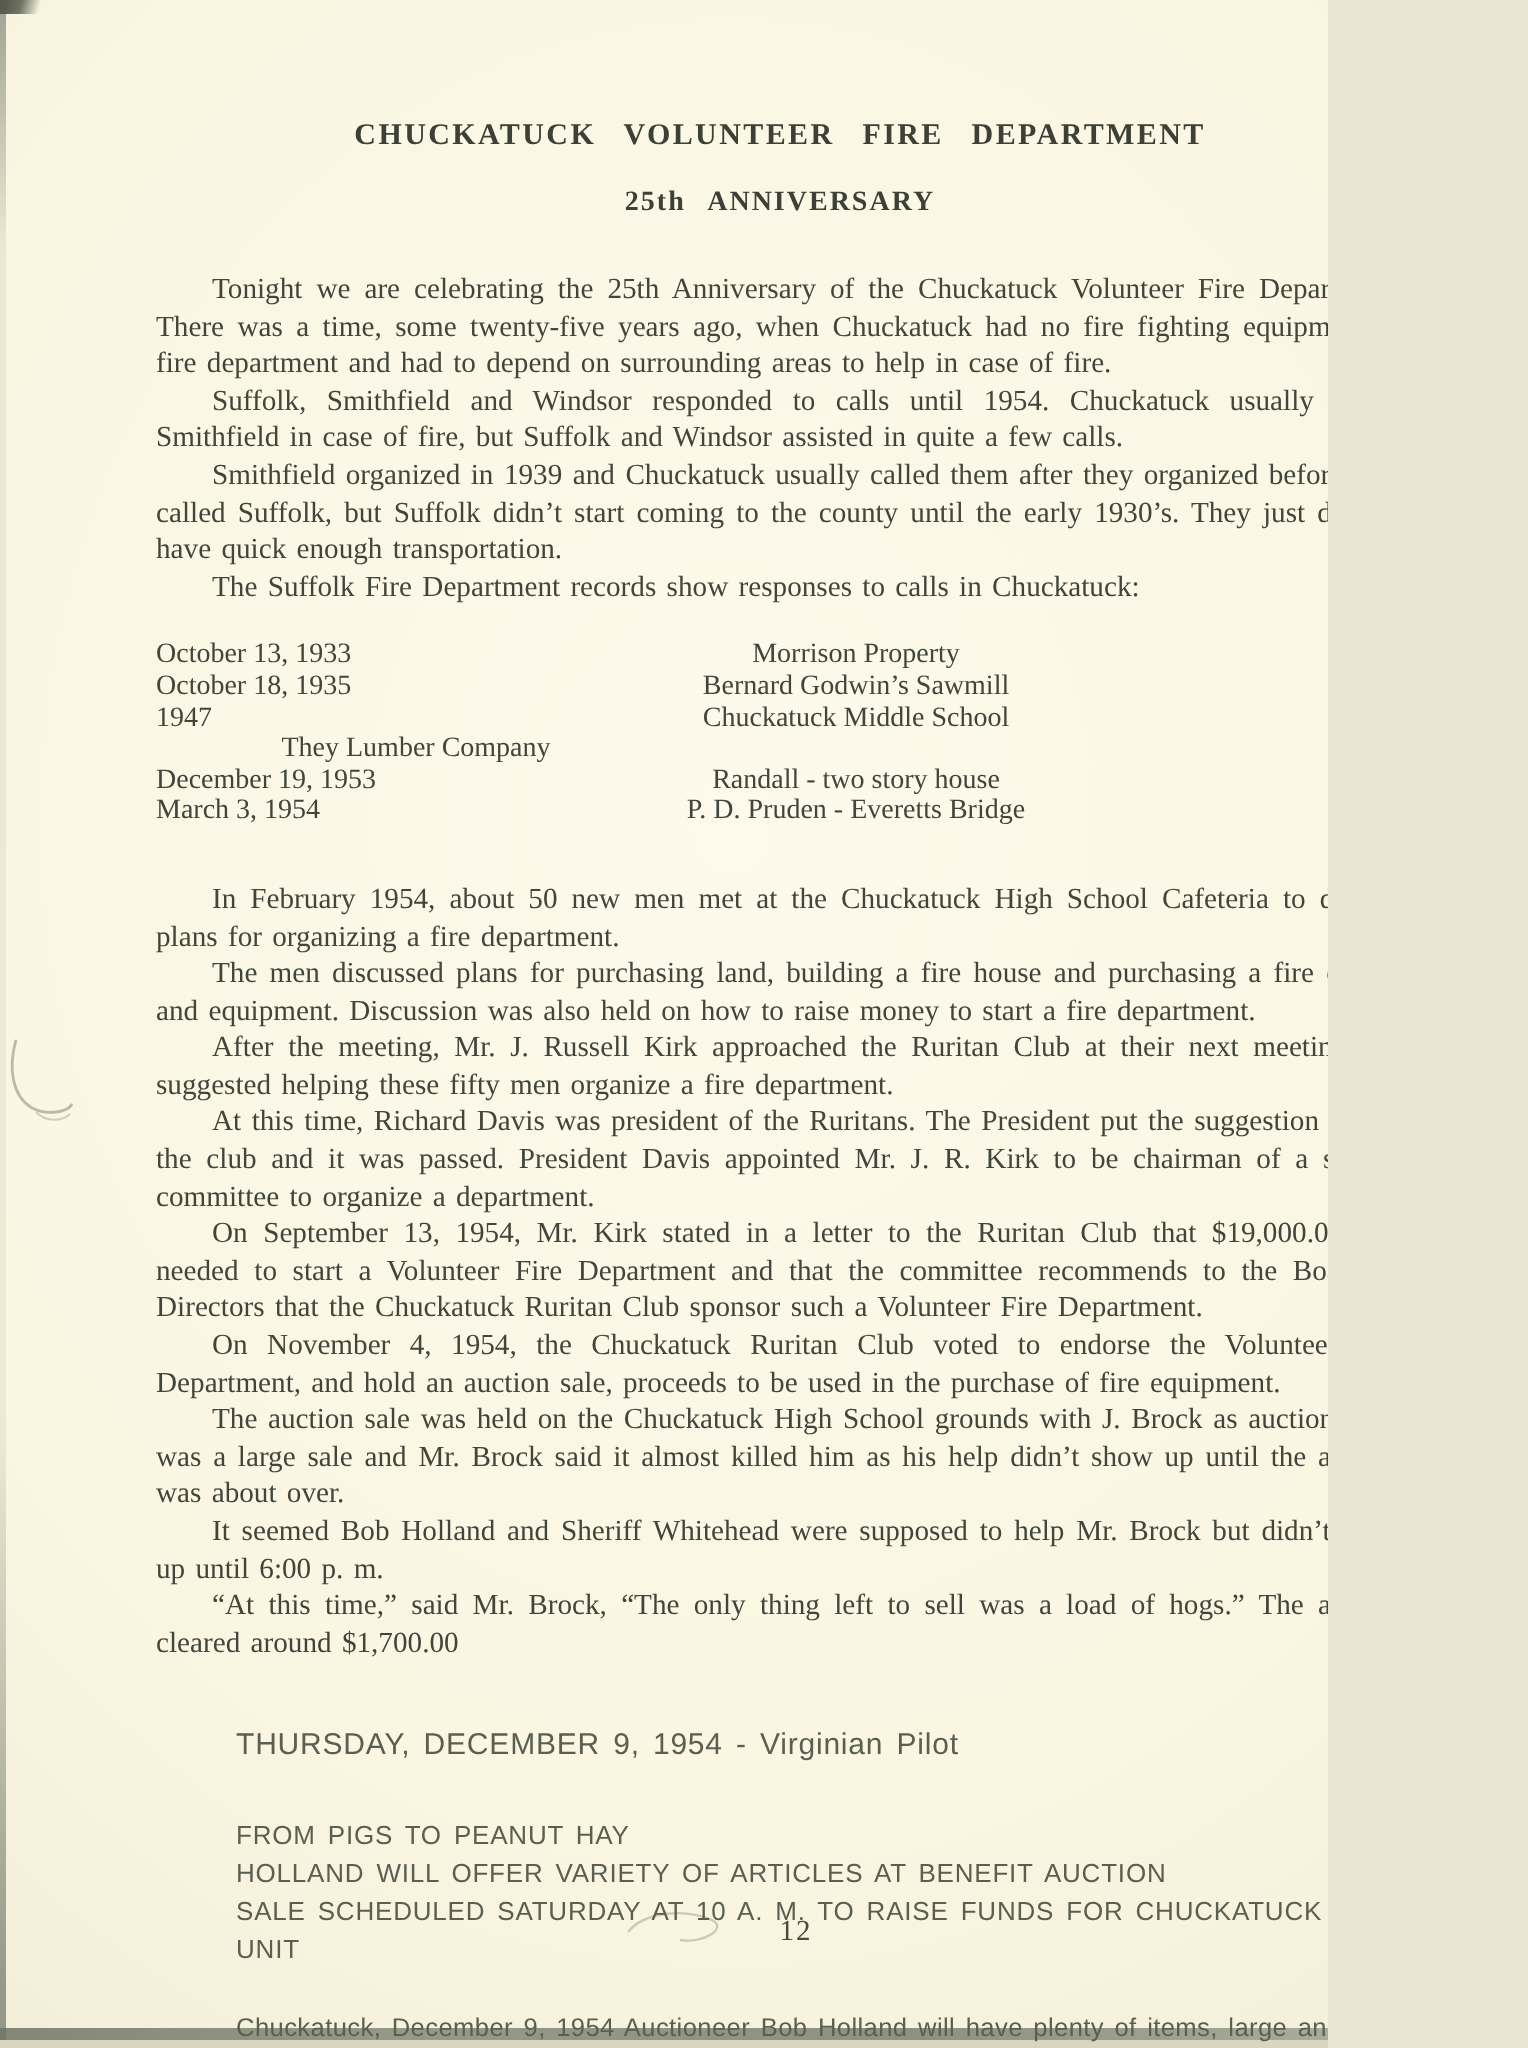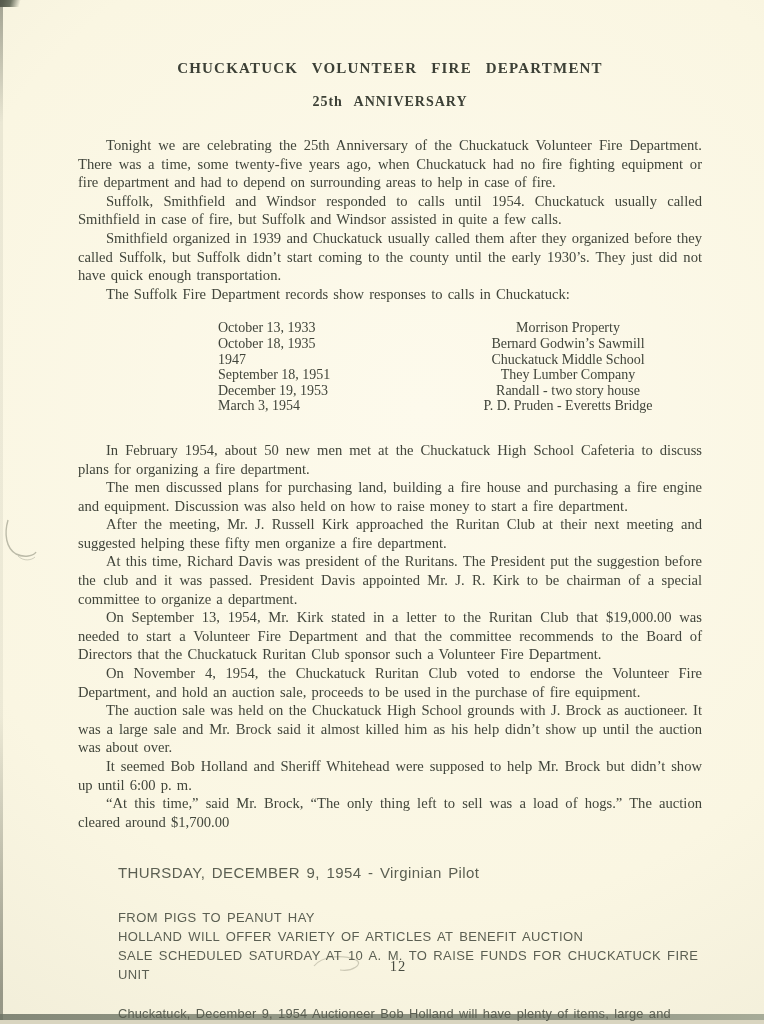--- a/index.html
+++ b/index.html
@@ -3,21 +3,21 @@
 <meta charset="utf-8">
 <style>
   html, body { margin: 0; padding: 0; }
   body {
     width: 764px; height: 1024px;
     background: #e9e5d2;
     font-family: "Liberation Serif", serif;
   }
   .page {
     position: relative;
-    width: 764px; height: 1024px;
+    width: 664px; height: 1024px;
     overflow: hidden;
     color: #41453b;
     background:
       radial-gradient(ellipse 120% 90% at 55% 40%, #fdfaec 0%, #faf6e2 55%, #f1edd8 85%, #e6e2cc 100%);
   }
   
   .edge-bottom {
     position: absolute; left: 0; right: 0; bottom: 4px; height: 6px;
     background: linear-gradient(to right, #6e7465, #848a78 30%, #7a8070 70%, #9aa08d);
     opacity: .85;
@@ -60,21 +60,21 @@
     font-size: 14.6px; line-height: 18.6px;
     text-align: justify;
     text-indent: 28px;
     word-spacing: 1.5px;
   }
   .records {
     margin: 17px 0 27px 0;
     font-size: 14px; line-height: 15.6px;
   }
   .record-row { display: flex; }
-  .record-date { margin-left: 140px; width: 220px; }
+  .record-date { width: 220px; }
   .record-location { width: 260px; text-align: center; }
 
   .clipping {
     margin-top: 33px; margin-left: 40px;
     font-family: "Liberation Sans", sans-serif;
     color: #5b5f52;
   }
   .clip-dateline {
     font-size: 15px; letter-spacing: .4px; word-spacing: 2px;
     margin: 0 0 27px 0;
@@ -129,21 +129,20 @@
       </div>
       <div class="record-row">
         <span class="record-date">October 18, 1935</span>
         <span class="record-location">Bernard Godwin’s Sawmill</span>
       </div>
       <div class="record-row">
         <span class="record-date">1947</span>
         <span class="record-location">Chuckatuck Middle School</span>
       </div>
       <div class="record-row">
-        <span class="record-date">September 18, 1951</span>
         <span class="record-location">They Lumber Company</span>
       </div>
       <div class="record-row">
         <span class="record-date">December 19, 1953</span>
         <span class="record-location">Randall - two story house</span>
       </div>
       <div class="record-row">
         <span class="record-date">March 3, 1954</span>
         <span class="record-location">P. D. Pruden - Everetts Bridge</span>
       </div>

